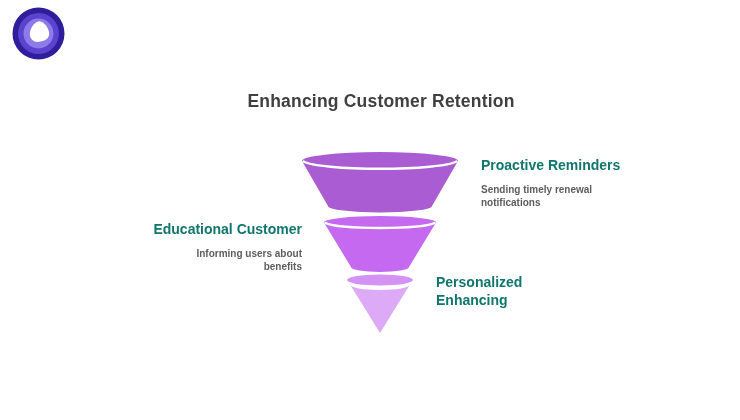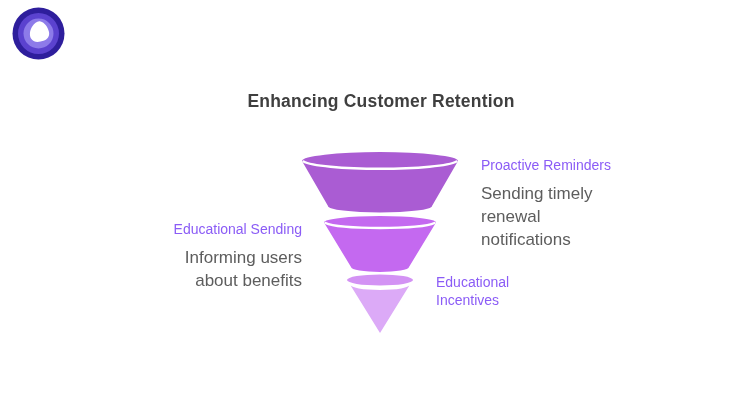--- a/index.html
+++ b/index.html
@@ -33,28 +33,28 @@
   }
   .funnel-svg {
     position: absolute;
     left: 0; top: 0;
     width: 740px; height: 420px;
   }
   .rim { fill: none; stroke-width: 2.4px; stroke-linecap: round; }
   .label-block { position: absolute; }
   .label-title {
     font-size: 14px;
-    font-weight: 400;
-    color: #8b5cf6;
+    font-weight: 700;
+    color: #0f766e;
     line-height: 1.28;
   }
   .label-desc {
     margin-top: 8px;
-    font-size: 17px;
-    font-weight: 400;
+    font-size: 10px;
+    font-weight: 700;
     color: #5d5d5d;
     line-height: 1.35;
   }
   #lbl-proactive { left: 481px; top: 157px; width: 160px; text-align: left; }
   #lbl-proactive .label-desc { max-width: 128px; }
   #lbl-educational { right: 438px; top: 221px; width: 180px; text-align: right; }
   #lbl-educational .label-desc { width: 122px; margin-left: auto; }
   #lbl-personalized { left: 436px; top: 274px; width: 180px; text-align: left; }
   #lbl-personalized .label-title { max-width: 105px; }
   #lbl-personalized .label-desc { margin-top: 9px; width: 180px; }
@@ -91,21 +91,21 @@
     <ellipse cx="380" cy="280" rx="33" ry="5.5" fill="#d392f4"></ellipse>
     <path d="M 350 284.5 A 30 5.5 0 0 0 410 284.5 L 380 333 Z" fill="#dcaaf7"></path>
   </svg>
 
   <div class="label-block" id="lbl-proactive">
     <div class="label-title">Proactive Reminders</div>
     <div class="label-desc">Sending timely renewal notifications</div>
   </div>
 
   <div class="label-block" id="lbl-educational">
-    <div class="label-title">Educational Sending</div>
+    <div class="label-title">Educational Customer</div>
     <div class="label-desc">Informing users about benefits</div>
   </div>
 
   <div class="label-block" id="lbl-personalized">
-    <div class="label-title">Educational Incentives</div>
+    <div class="label-title">Personalized Enhancing</div>
   </div>
 
 </div>
 
 </body></html>

